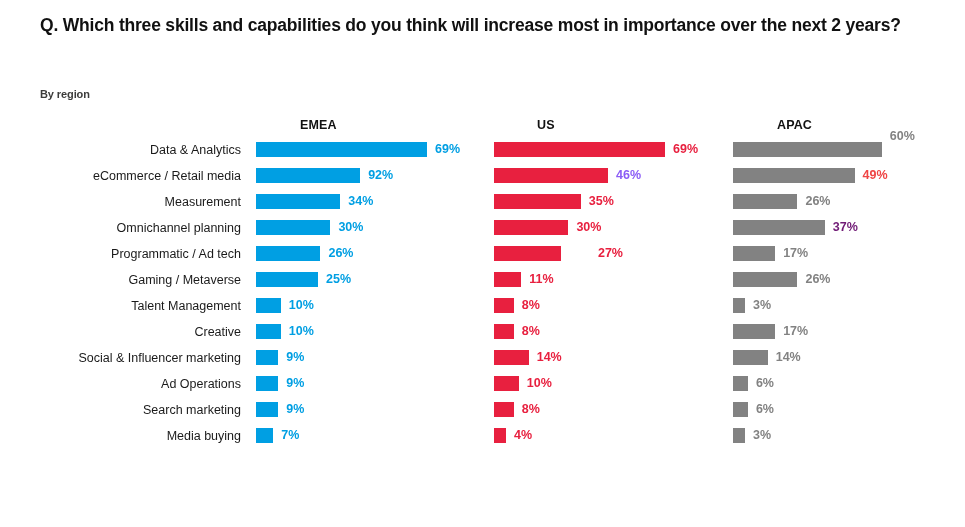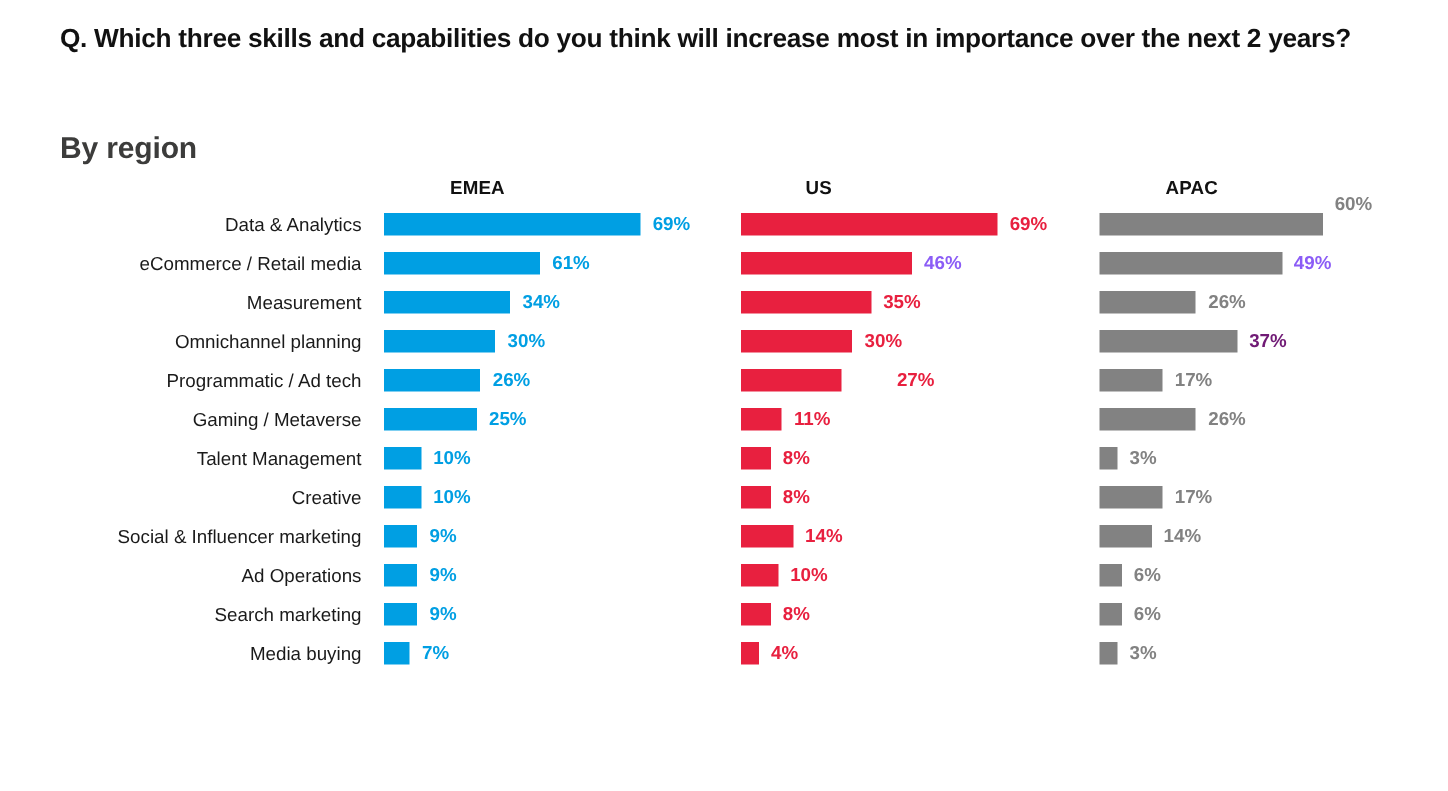--- a/index.html
+++ b/index.html
@@ -33,21 +33,21 @@
     font-weight: bold;
     line-height: 24px;
     letter-spacing: -0.2px;
     color: #111111;
   }
 
   .subtitle {
     position: absolute;
     left: 40px;
     top: 88px;
-    font-size: 20px;
+    font-size: 11px;
     font-weight: bold;
     letter-spacing: -0.1px;
     color: #3c3c3b;
   }
 
   
   .col-header {
     position: absolute;
     top: 118px;
     font-size: 12.5px;
@@ -142,29 +142,29 @@
         </div>
         <div class="series-cell s2">
           <div class="bar" style="width: 148.8px; background: rgb(130, 130, 130);"></div>
           <div class="bar-value raised" style="left: 156.8px; color: rgb(130, 130, 130);">60%</div>
         </div>
       </div>
       <div class="row">
         <div class="row-label">eCommerce / Retail media</div>
         <div class="series-cell s0">
           <div class="bar" style="width: 104.16px; background: rgb(0, 159, 227);"></div>
-          <div class="bar-value" style="left: 112.16px; color: rgb(0, 159, 227);">61%</div>
+          <div class="bar-value" style="left: 112.16px; color: rgb(0, 159, 227);">92%</div>
         </div>
         <div class="series-cell s1">
           <div class="bar" style="width: 114.08px; background: rgb(232, 32, 63);"></div>
           <div class="bar-value" style="left: 122.08px; color: #8b5cf6;">46%</div>
         </div>
         <div class="series-cell s2">
           <div class="bar" style="width: 121.52px; background: rgb(130, 130, 130);"></div>
-          <div class="bar-value" style="left: 129.52px; color: #8b5cf6;">49%</div>
+          <div class="bar-value" style="left: 129.52px; color: #ef4444;">49%</div>
         </div>
       </div>
       <div class="row">
         <div class="row-label">Measurement</div>
         <div class="series-cell s0">
           <div class="bar" style="width: 84.32px; background: rgb(0, 159, 227);"></div>
           <div class="bar-value" style="left: 92.32px; color: rgb(0, 159, 227);">34%</div>
         </div>
         <div class="series-cell s1">
           <div class="bar" style="width: 86.8px; background: rgb(232, 32, 63);"></div>

